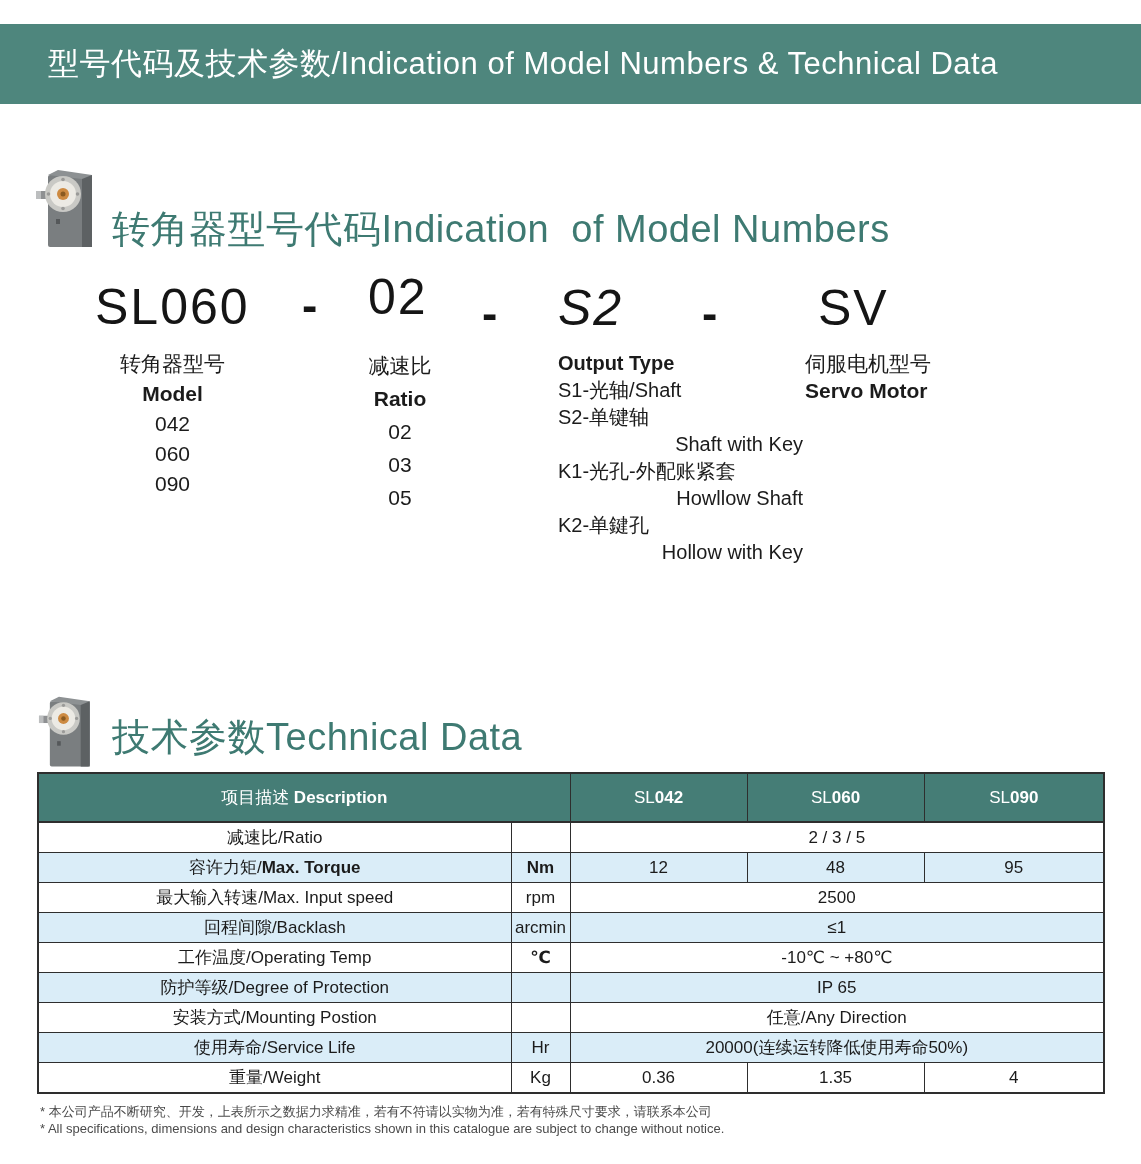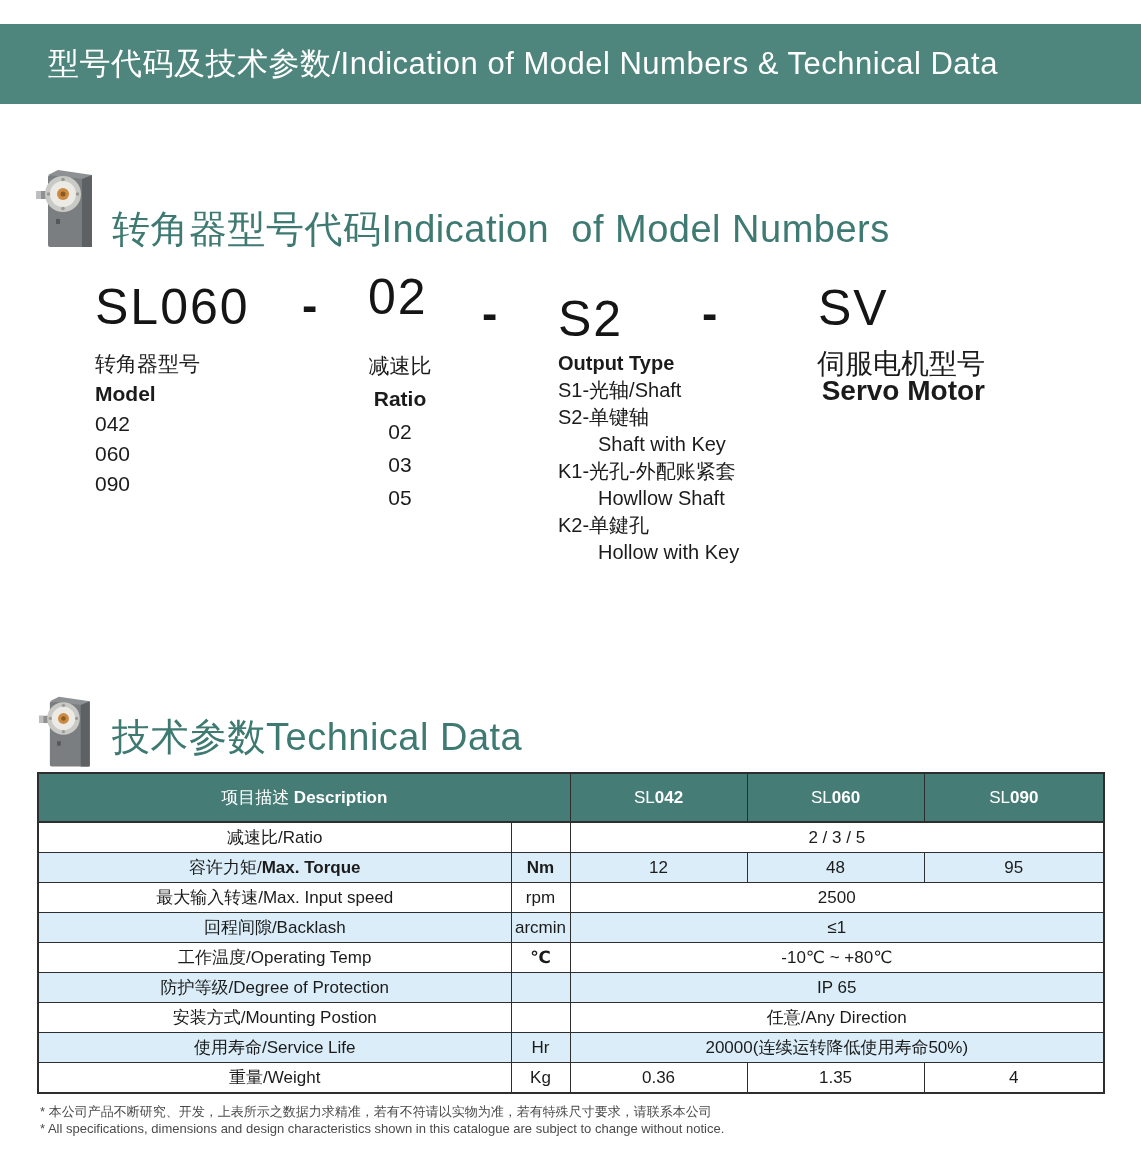--- a/index.html
+++ b/index.html
@@ -30,32 +30,32 @@
   #gearbox-1{left:36px;top:167px;}
   #gearbox-2{left:36px;top:694px;}
 
   
   .code-seg{position:absolute;font-size:50px;color:#151515;letter-spacing:2px;}
   .code-dash{position:absolute;font-size:46px;font-weight:bold;color:#151515;}
   #code-model{left:95px;top:278px;}
   #dash-1{left:302px;top:278px;}
   #code-ratio{left:368px;top:268px;}
   #dash-2{left:482px;top:286px;}
-  #code-output{left:558px;top:290px;}
+  #code-output{left:558px;top:279px;font-style:italic;}
   #dash-3{left:702px;top:286px;}
   #code-servo{left:818px;top:279px;}
 
   
   .lbl-col{position:absolute;font-size:21px;color:#1b1b1b;}
   .lbl-col .en{font-weight:bold;}
-  #col-model{left:95px;top:349px;width:155px;line-height:30px;}
+  #col-model{left:95px;top:349px;width:155px;text-align:center;line-height:30px;}
   #col-ratio{left:330px;top:349px;width:140px;text-align:center;line-height:33px;}
   #col-output{left:558px;top:350px;width:245px;text-align:left;line-height:27px;font-size:20px;}
-  #col-servo{left:805px;top:350px;width:180px;text-align:right;line-height:27px;font-size:28px;}
-  .indent{padding-left:40px;}
+  #col-servo{left:805px;top:350px;width:180px;text-align:left;line-height:27px;font-size:21px;}
+  .indent{padding-left:40px;text-align:right;}
 
   
   table.tech{
     position:absolute;left:37px;top:772px;width:1066px;
     border-collapse:collapse;table-layout:fixed;
     font-size:17px;color:#1b1b1b;
     border:2px solid #2e2e2e;
   }
   table.tech th,table.tech td{
     border:1px solid #2e2e2e;padding:0;text-align:center;vertical-align:middle;

